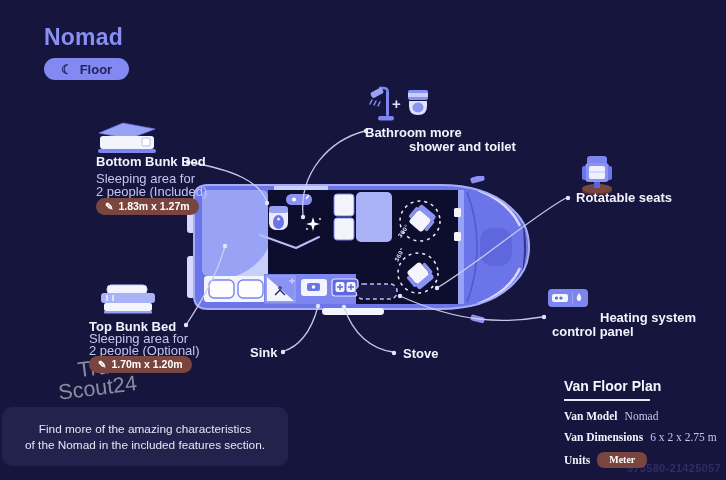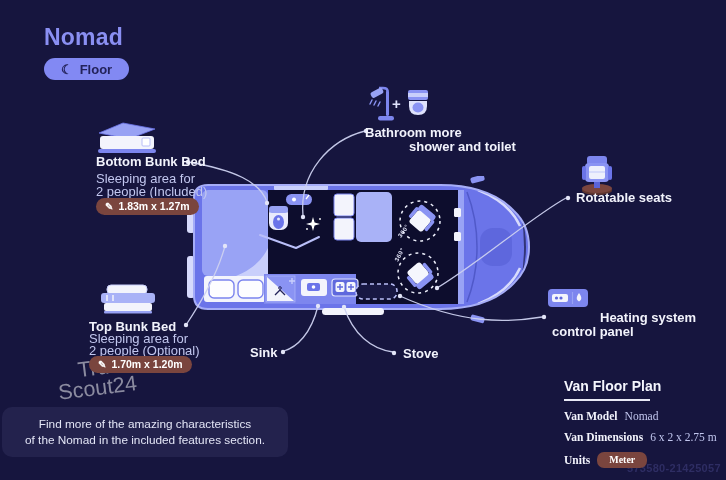--- a/index.html
+++ b/index.html
@@ -32,21 +32,21 @@
   .info-panel{left:564px;top:378px;width:152px;z-index:3;}
   .info-title{font-size:14px;font-weight:700;color:#f4f5fd;}
   .info-divider{width:86px;height:1.5px;background:#e8e9f5;margin-top:5px;}
   .info-row{display:flex;align-items:center;gap:7px;margin-top:9px;font-family:Liberation Serif, serif;}
   .info-label{font-size:11.5px;font-weight:700;color:#f2f3fc;white-space:nowrap;}
   .info-value{font-size:11.5px;font-weight:500;color:#c2c7ef;white-space:nowrap;}
   .unit-pill{background:#7a453e;color:#fff;font-size:10px;font-weight:700;
     padding:2px 12px 3px;border-radius:7px;cursor:pointer;}
   
   .footer-note{
-    left:2px;top:407px;width:286px;height:50px;background:#23224d;border-radius:10px;
+    left:2px;top:407px;width:286px;height:59px;background:#23224d;border-radius:10px;
     display:flex;flex-direction:column;align-items:center;justify-content:center;gap:2px;
     font-size:11.8px;font-weight:500;color:#e3e5f6;z-index:3;
   }
   
   .watermark{
     left:57px;top:359px;transform:rotate(-7deg);color:#b9b9c6;opacity:.72;
     font-size:21.5px;line-height:19.5px;font-weight:500;z-index:1;
   }
   .watermark .wm1{padding-left:22px;display:block;}
   .ref-number{left:627px;top:462px;font-size:11px;font-weight:700;color:#2e2d63;letter-spacing:.3px;z-index:2;}

